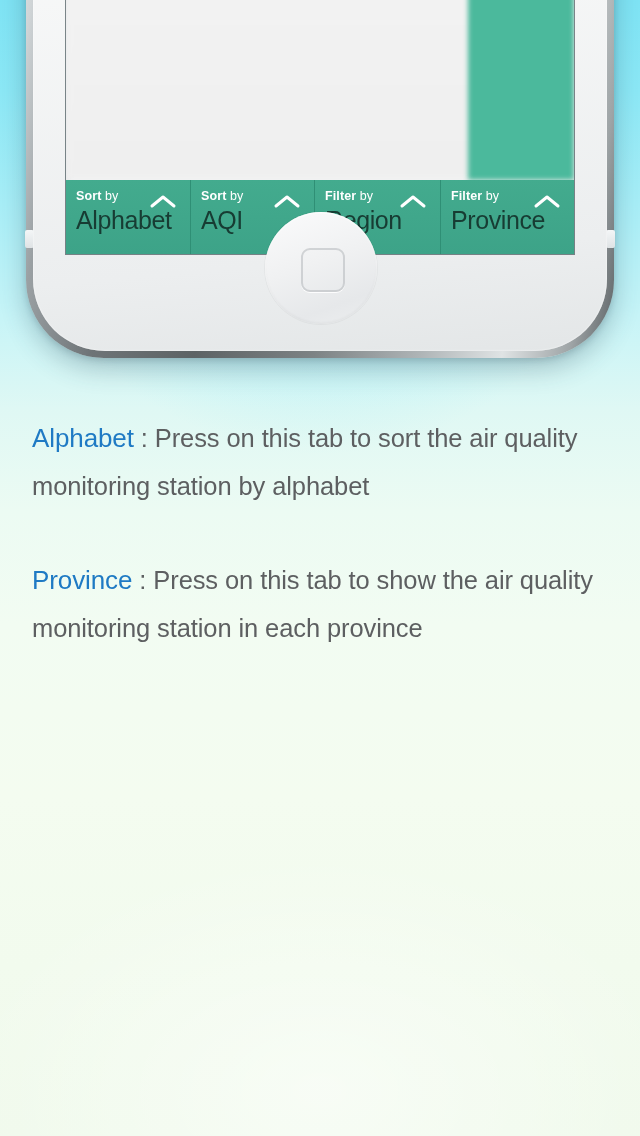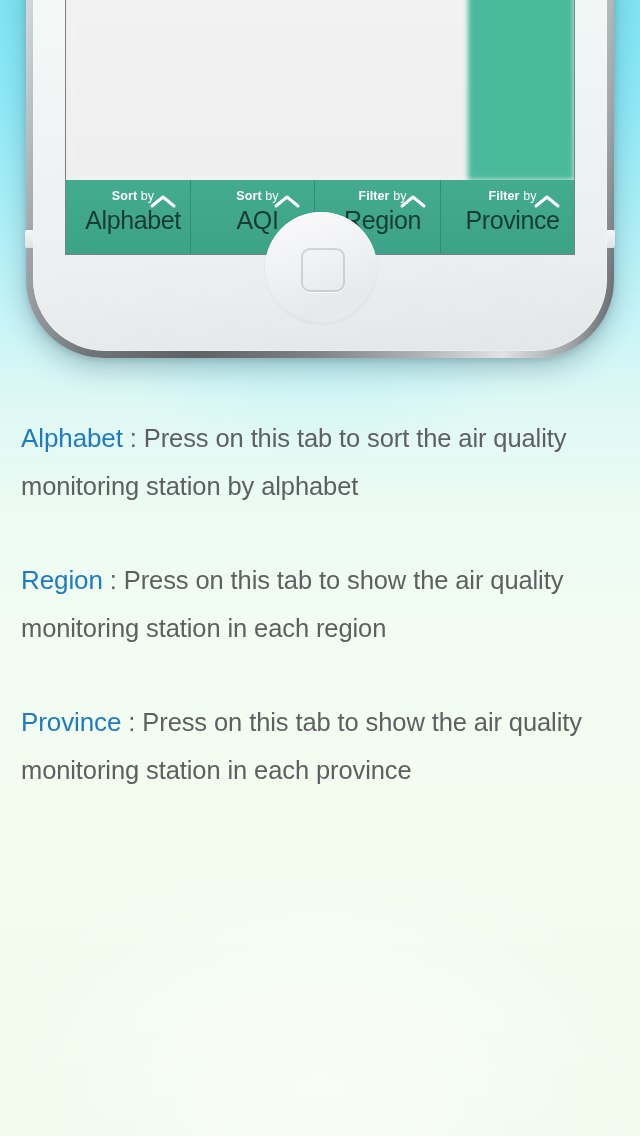--- a/index.html
+++ b/index.html
@@ -107,21 +107,20 @@
     display: flex;
     background: #3fa98c;
     box-shadow: inset 0 1px 0 rgba(255,255,255,0.18);
   }
   .tab {
     position: relative;
     height: 100%;
     box-sizing: border-box;
     padding: 9px 0 0 10px;
     background: linear-gradient(180deg, #43ab8e 0%, #3da388 100%);
-    text-align: center;
   }
   .tab + .tab { border-left: 1px solid #2f8f75; }
   .tab.w1 { width: 124px; }
   .tab.w2 { width: 124px; }
   .tab.w3 { width: 126px; }
   .tab.w4 { width: 134px; }
 
   .tab-kicker {
     font-size: 12.5px;
     color: #ffffff;
@@ -160,21 +159,21 @@
     width: 40px; height: 40px;
     margin: -20px 0 0 -20px;
     border-radius: 9px;
     border: 2.5px solid rgba(180,184,188,0.55);
     box-shadow: 0 1px 0 rgba(255,255,255,0.9);
   }
 
   
   .notes {
     position: absolute;
-    left: 21px; top: 414px;
+    left: 32px; top: 414px;
     width: 600px;
   }
   .note {
     margin: 0 0 46px 0;
     font-size: 25.5px;
     line-height: 48px;
     color: #5d5f61;
     letter-spacing: -0.1px;
     white-space: pre-wrap;
   }
@@ -257,17 +256,16 @@
   <div class="home-button">
     <div class="home-square"></div>
   </div>
 </div>
 
 <div class="notes">
 
   <p class="note"><span class="kw">Alphabet</span><span> : </span><span>Press on this tab to sort the air quality monitoring station by alphabet</span></p>
 
 
-  <p class="note"><span class="kw">Region</span><span> : </span><span>Press on this tab to show the air quality monitoring station in each region</span></p>
 
   <p class="note"><span class="kw">Province</span><span> : </span><span>Press on this tab to show the air quality monitoring station in each province</span></p>
 
 </div>
 
 </body></html>

